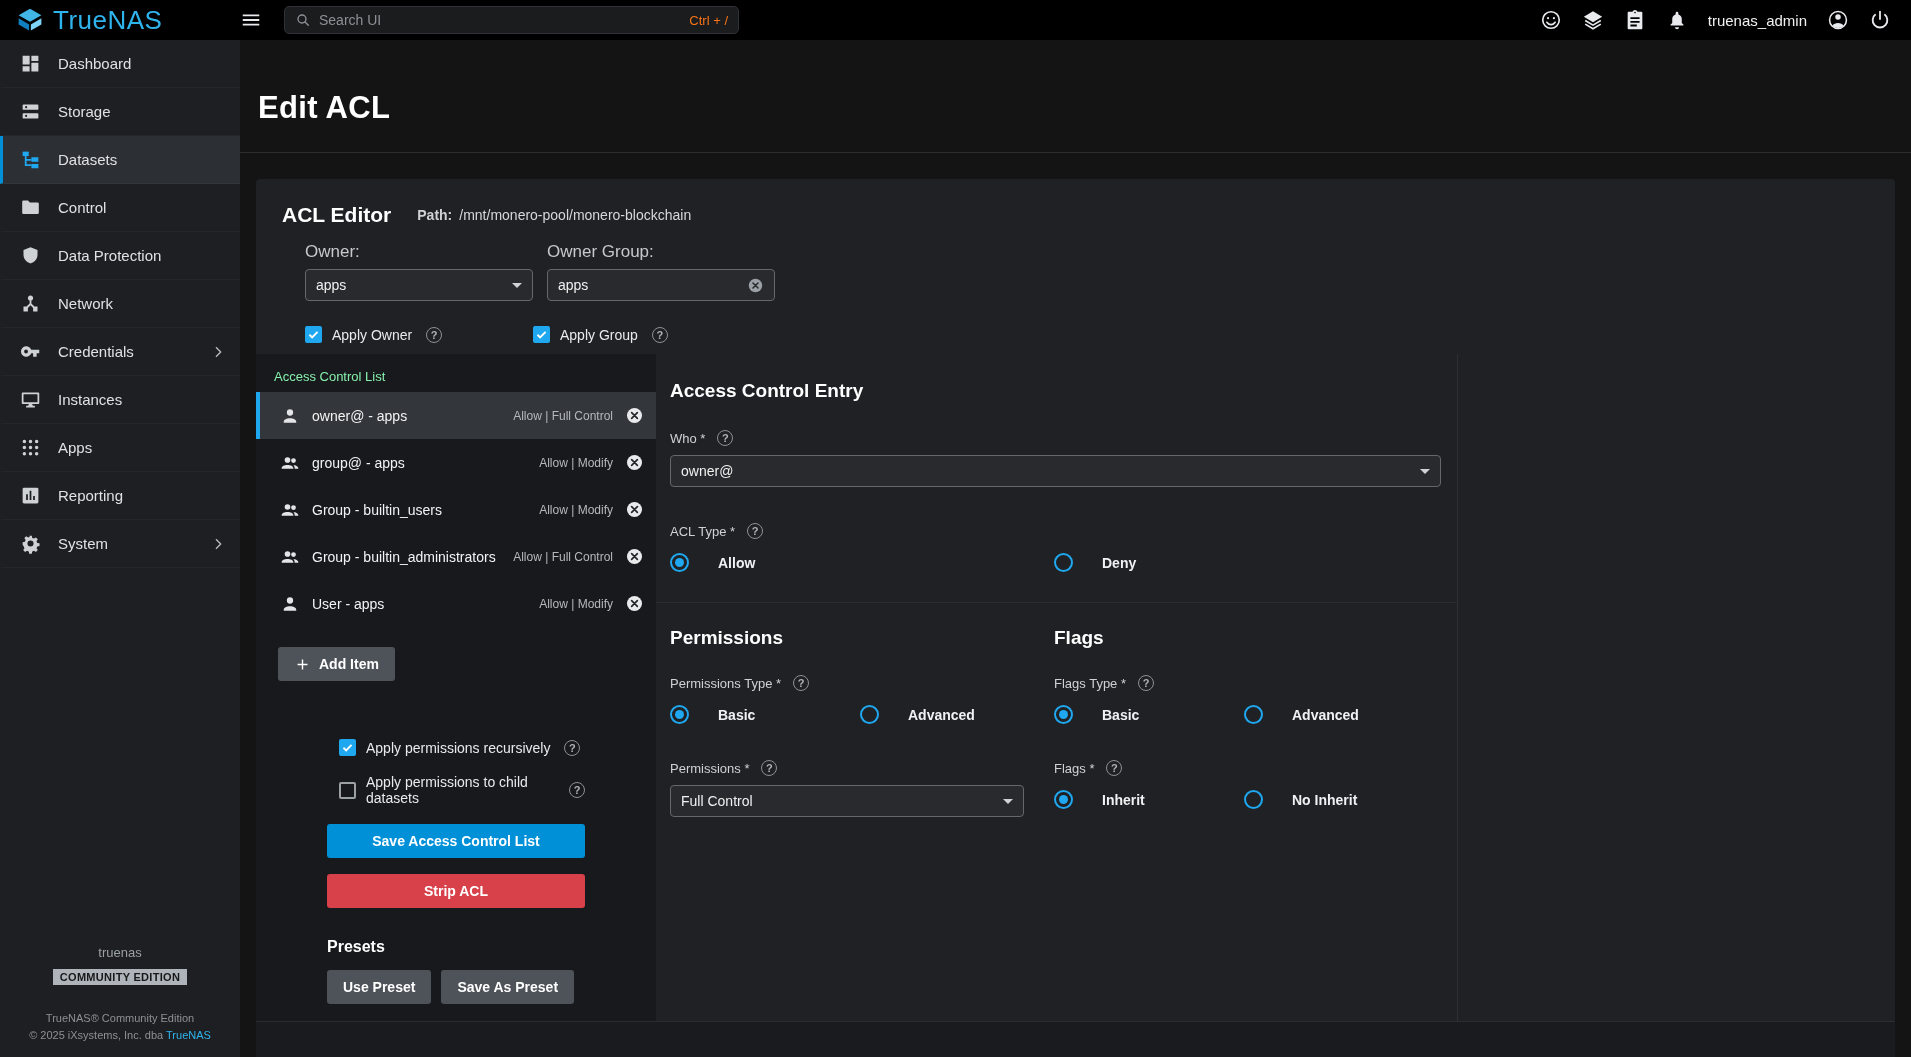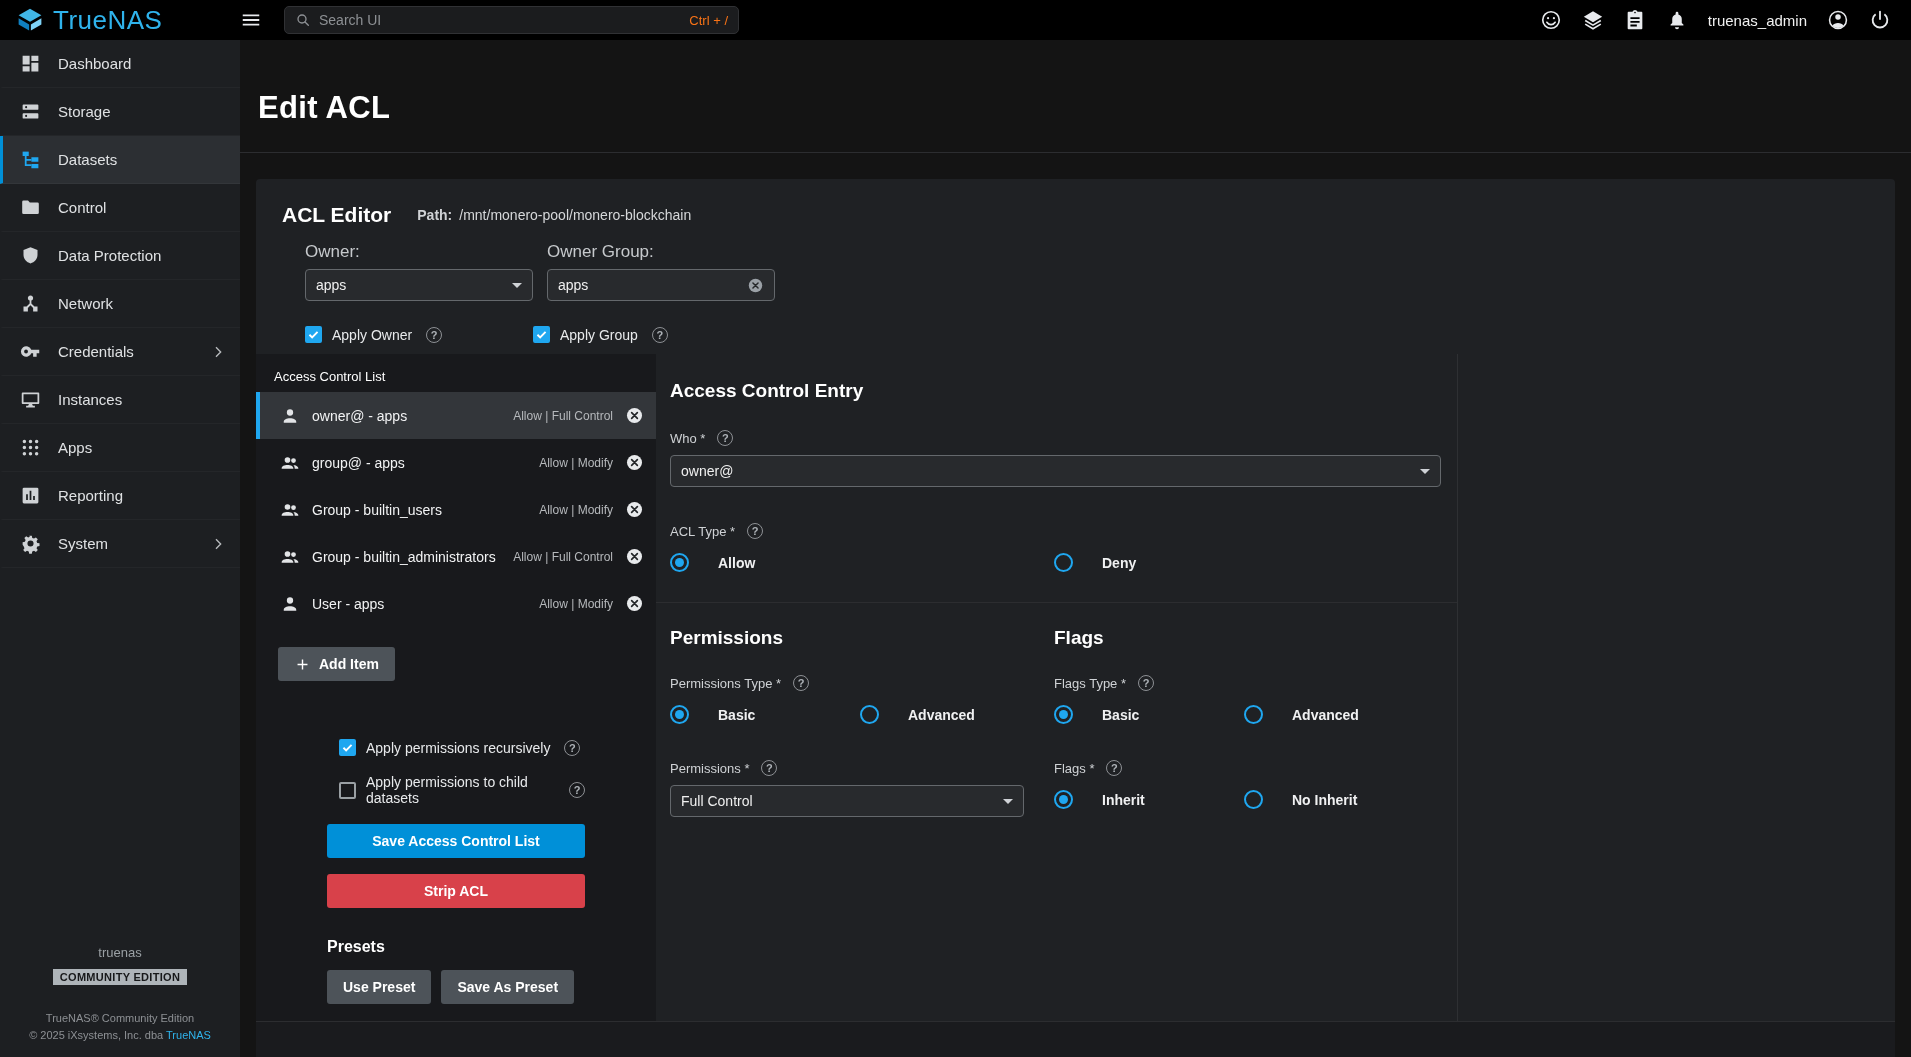--- a/index.html
+++ b/index.html
@@ -64,21 +64,21 @@
   .cb svg{width:13px;height:13px;display:none}
   .cb.checked{background:var(--control,#1fa7f0);border-color:var(--control,#1fa7f0)}
   .cb.checked svg{display:block}
   .cb-label{font-size:14px;color:#e8eaec}
   .help{width:16px;height:16px;border:1px solid #8d9094;border-radius:50%;color:#aeb3b8;font-size:11px;font-weight:700;display:inline-flex;align-items:center;justify-content:center;margin-left:4px;flex:0 0 16px}
   .help::after{content:"?"}
 
   
   .card-body{flex:1;display:flex;min-height:0}
   .list-panel{width:400px;flex:0 0 400px;background:#18191c;display:flex;flex-direction:column}
-  .list-title{font-size:13px;color:#ffffff;padding:15px 18px 8px}
+  .list-title{font-size:13px;color:#86efac;padding:15px 18px 8px}
   .entry{height:47px;display:flex;align-items:center;gap:12px;padding:0 12px 0 20px;border-left:4px solid transparent;cursor:pointer}
   .entry .ic{display:flex}
   .entry .ic svg{width:20px;height:20px;color:#e2e4e6}
   .entry.selected{background:#33363a;border-left-color:var(--control,#1fa7f0)}
   .entry-name{font-size:14px;color:#f2f3f4;white-space:nowrap}
   .entry-meta{margin-left:auto;font-size:12px;color:#b6b9bc;white-space:nowrap}
   .cancel{display:flex;cursor:pointer}
   .cancel svg{width:19px;height:19px}
   .add-item{margin:20px 0 0 22px;align-self:flex-start;display:inline-flex;align-items:center;gap:8px;background:#4d5359;color:#fff;font-weight:700;font-size:14px;border:none;border-radius:3px;height:34px;padding:0 16px;cursor:pointer;font-family:inherit}
   .add-item svg{width:17px;height:17px}

